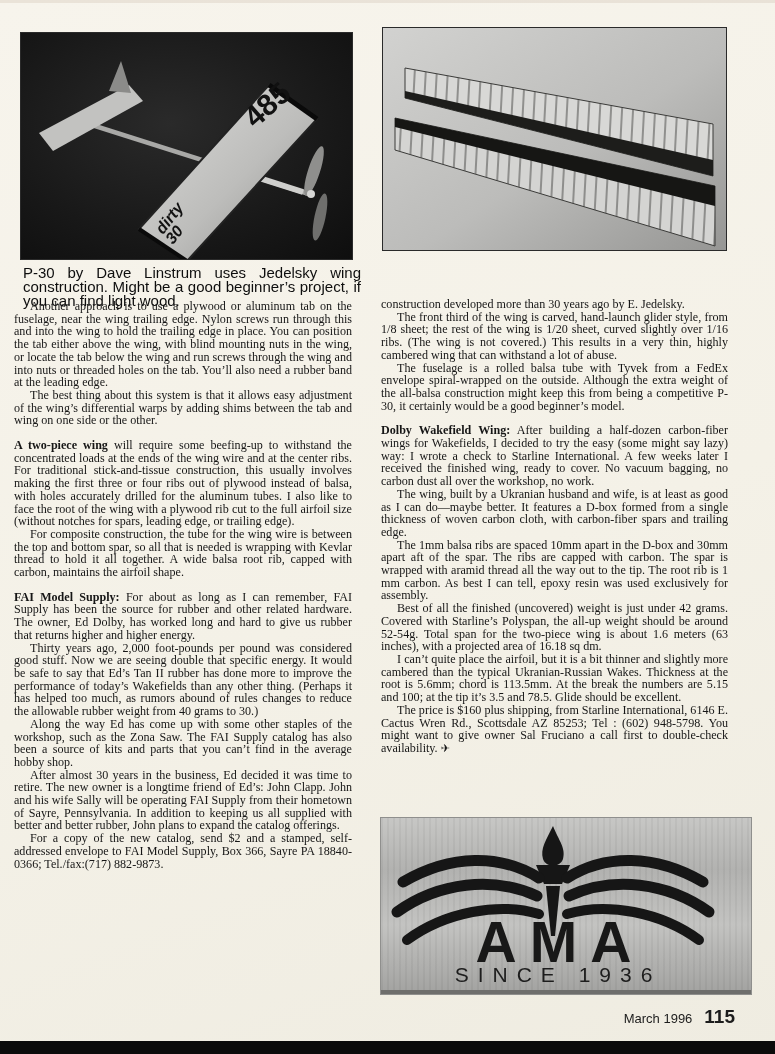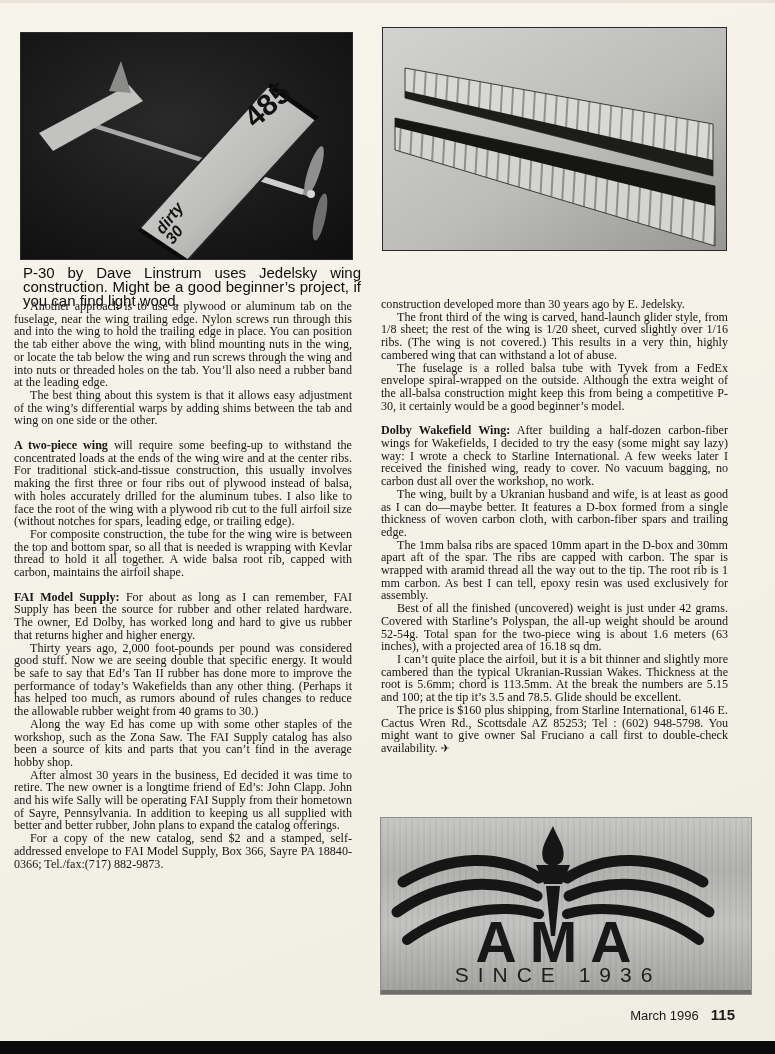--- a/index.html
+++ b/index.html
@@ -59,21 +59,21 @@
     font-family:"Liberation Sans","DejaVu Sans",sans-serif;
     font-weight:400;font-size:21px;line-height:21px;letter-spacing:9px;
     text-indent:9px;color:#1d1d1d;transform:scaleY(0.92);
   }
   
   .footer{
     position:absolute;top:1006px;right:40px;
     font-family:"Liberation Sans","DejaVu Sans",sans-serif;
     font-size:13px;color:#1c1c1c;
   }
-  .footer .page-num{font-weight:bold;font-size:15px;margin-left:12px;}
+  .footer .page-num{font-weight:bold;font-size:19px;margin-left:12px;}
   .bottom-bar{position:absolute;left:0;top:1041px;width:775px;height:13px;background:#0b0b0b;}
   .top-edge{position:absolute;left:0;top:0;width:775px;height:3px;background:rgba(210,195,180,0.35);}
 </style>
 </head>
 <body>
 
 <div class="page">
   <div class="top-edge"></div>
 
   <div class="photo photo-left">

